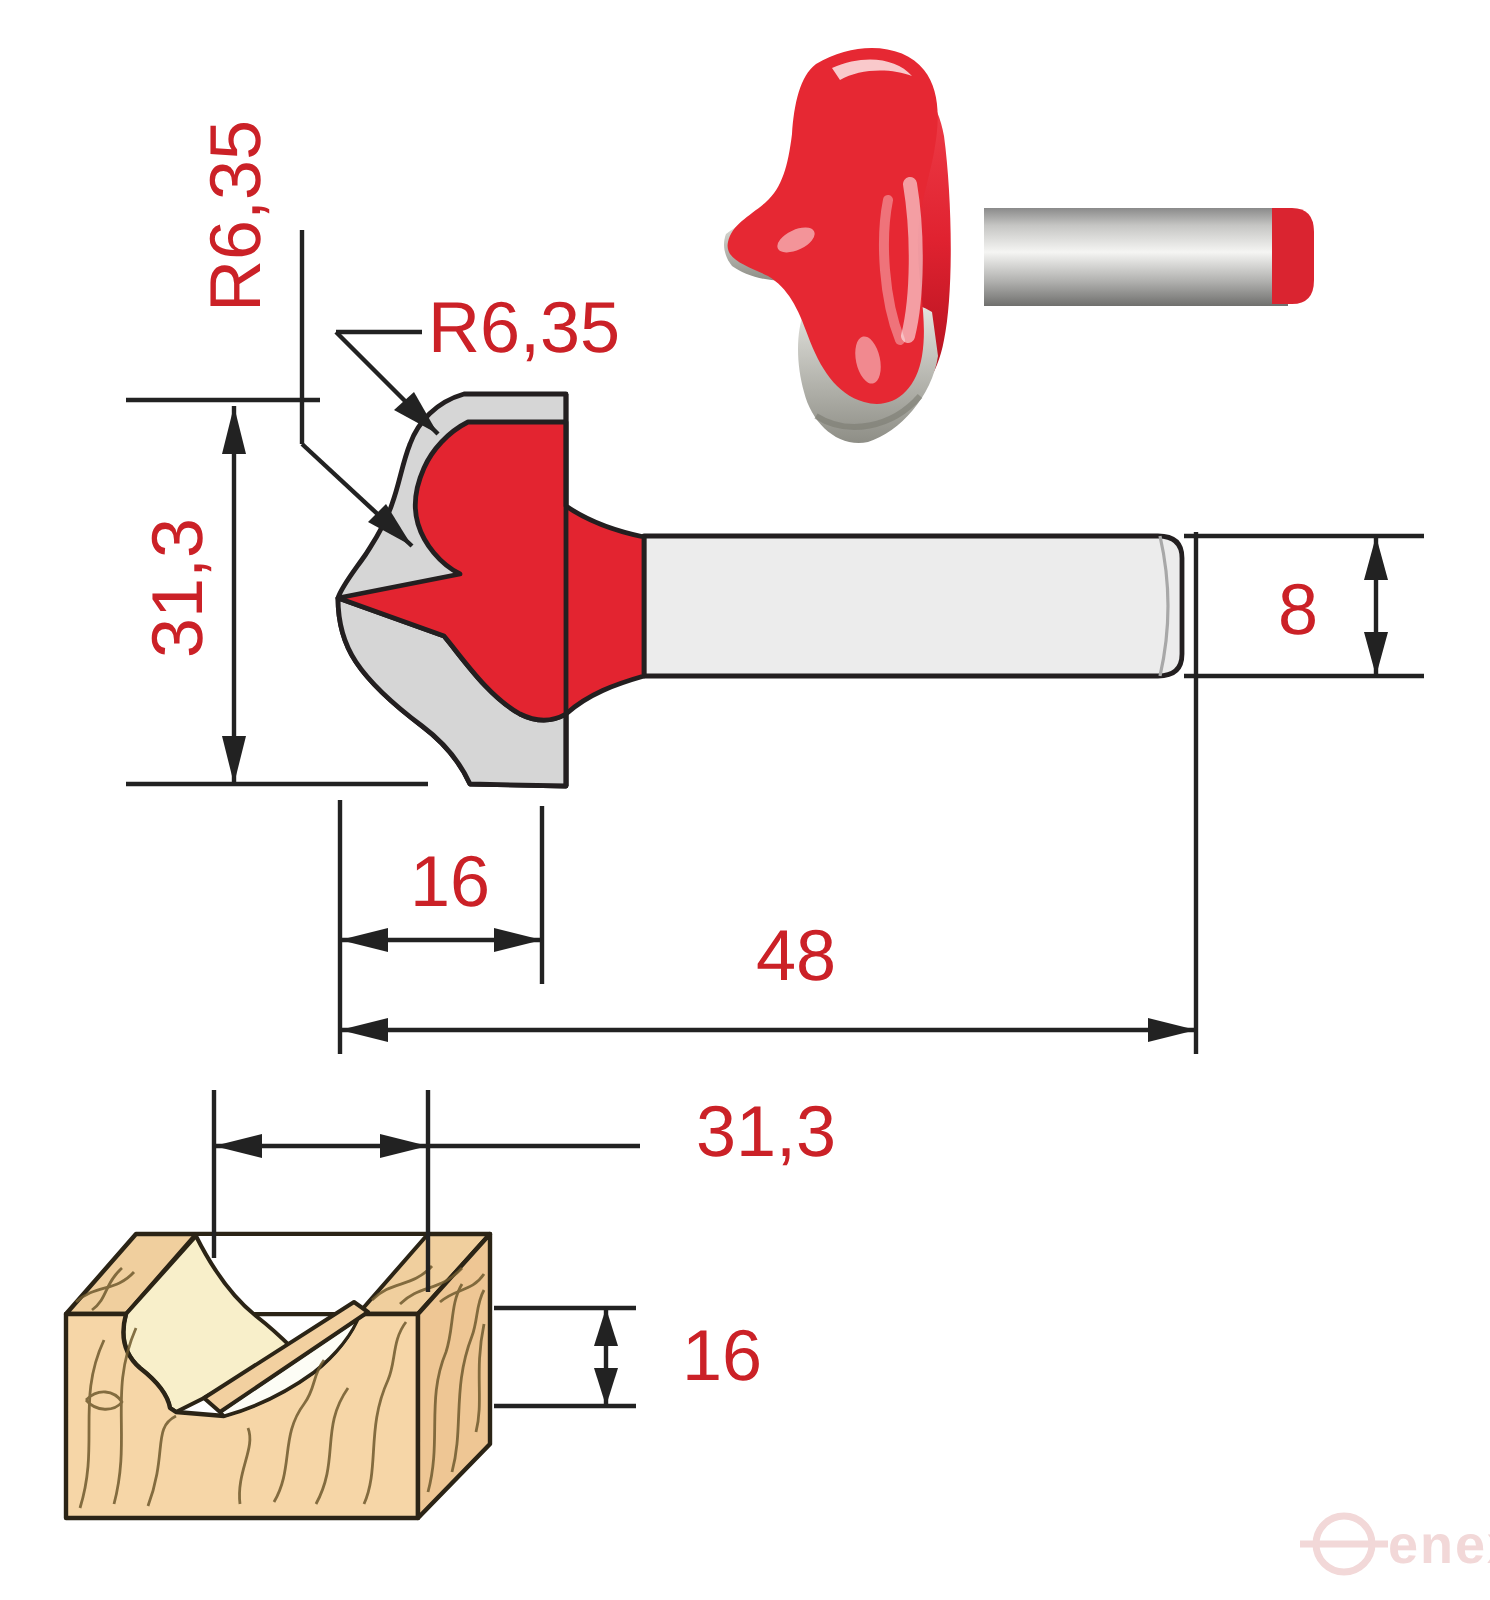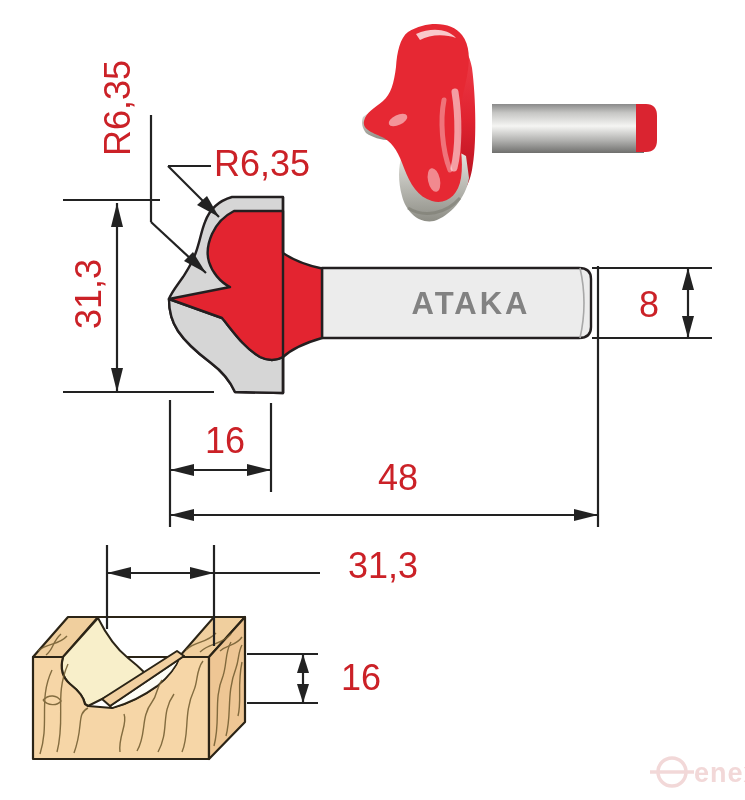--- a/index.html
+++ b/index.html
@@ -175,17 +175,16 @@
 
 <div class="lbl vert" style="left:118px;top:108px;">R6,35</div>
 <div class="lbl" style="left:262px;top:164px;">R6,35</div>
 <div class="lbl vert" style="left:89px;top:294px;">31,3</div>
 <div class="lbl" style="left:225px;top:441px;">16</div>
 <div class="lbl" style="left:398px;top:478px;text-align:center;">48</div>
 <div class="lbl" style="left:649px;top:305px;">8</div>
 <div class="lbl" style="left:383px;top:566px;">31,3</div>
 <div class="lbl" style="left:361px;top:678px;">16</div>
 
-<div class="brand" style="left:471px;top:303px;">ATAKA</div>
 
 <div class="wm-text" style="left:694px;top:773px;">enex</div>
 
 </div>
 
 </body></html>

